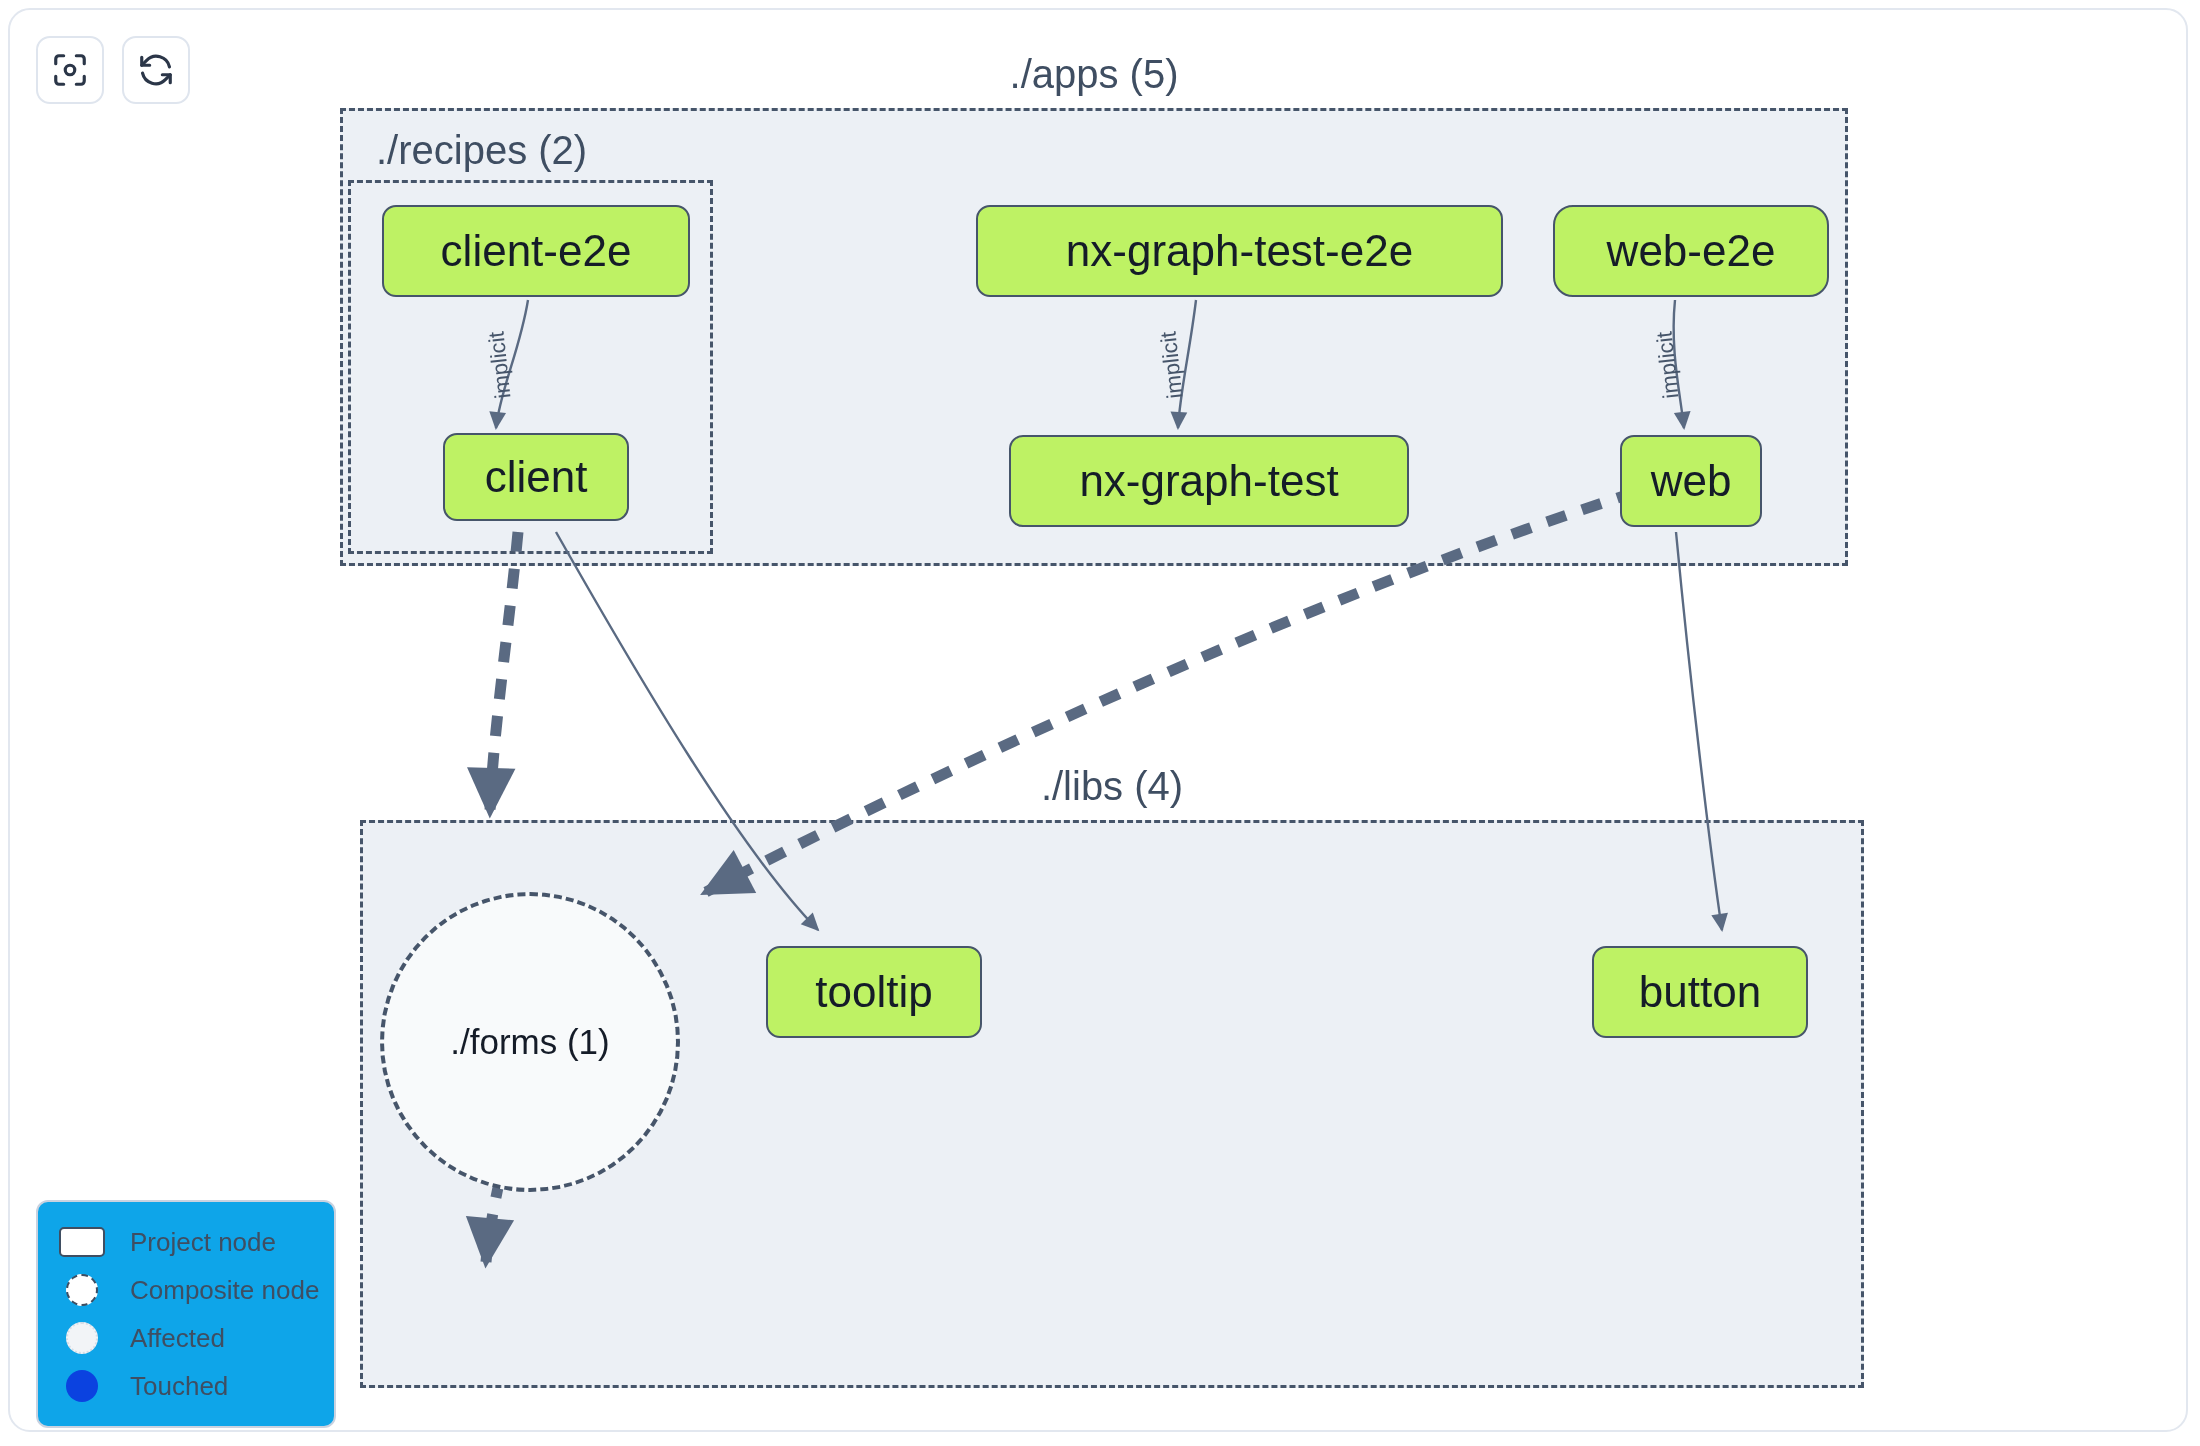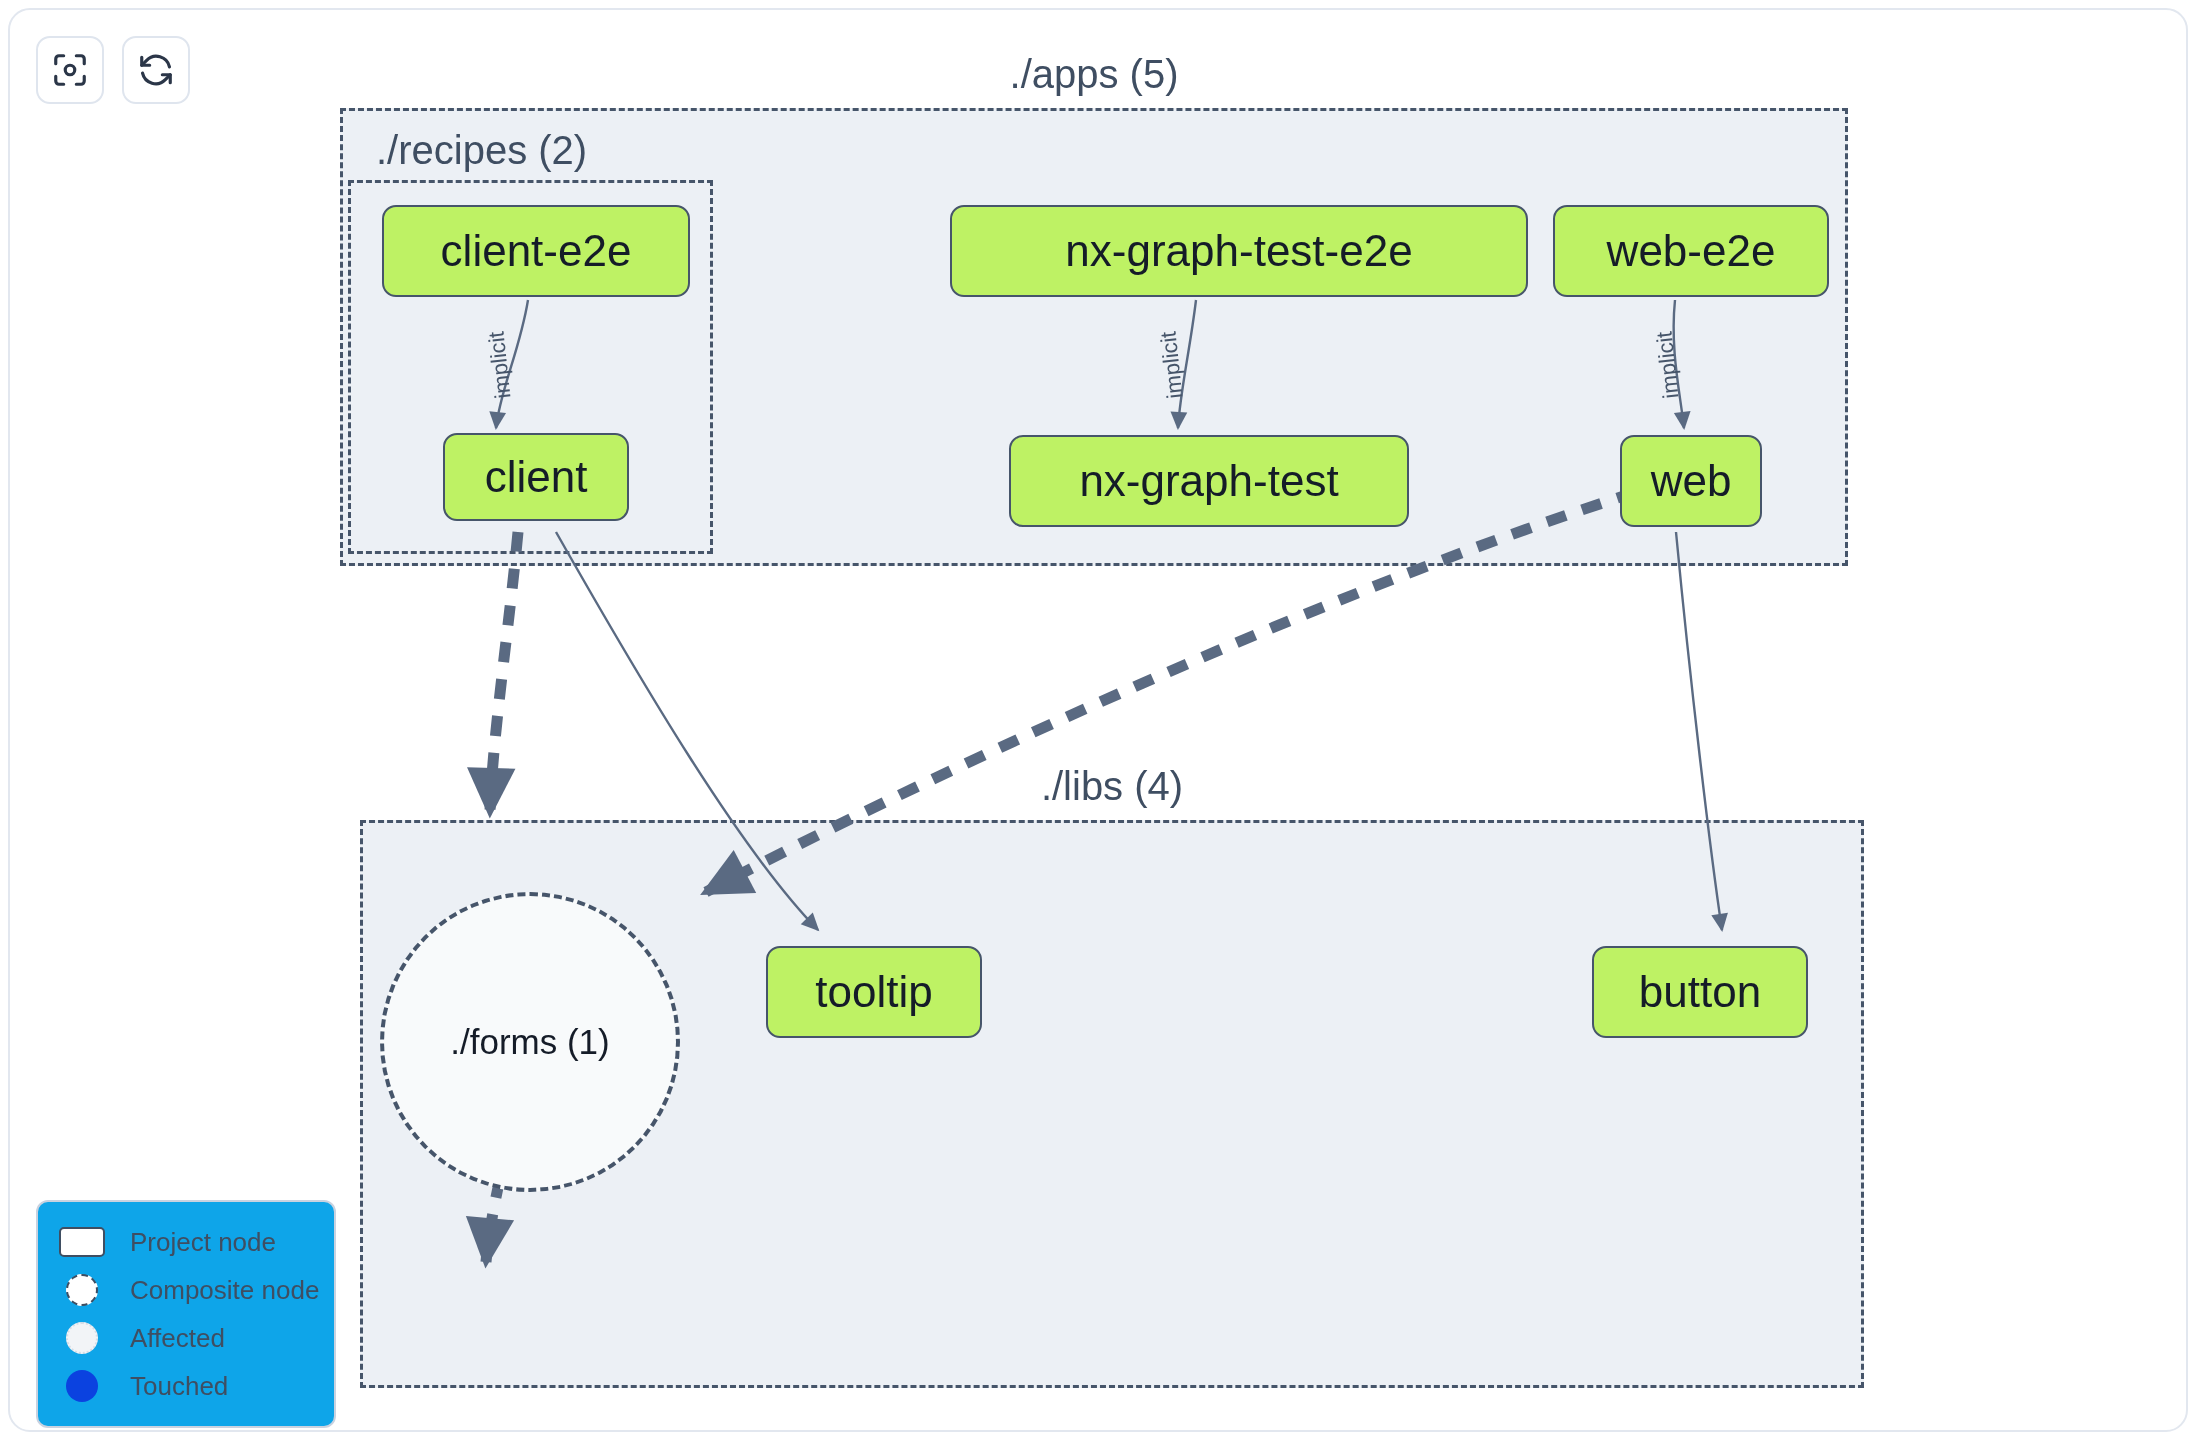--- a/index.html
+++ b/index.html
@@ -240,22 +240,22 @@
       <path d="M1676,532 C1690,680 1710,850 1722,930" fill="none" stroke="#5a6a82" stroke-width="2.4" marker-end="url(#ah-thin)"></path>
 
       <path d="M500,1178 C492,1215 488,1240 486,1262" fill="none" stroke="#5a6a82" stroke-width="11" stroke-dasharray="20,17" stroke-linecap="butt" marker-end="url(#ah-thick)"></path>
     </svg>
 
     <div class="edge-label" id="elbl-0" style="left: 500px; top: 365px; transform: translate(-50%, -50%) rotate(-96deg);">implicit</div>
     <div class="edge-label" id="elbl-1" style="left: 1172px; top: 365px; transform: translate(-50%, -50%) rotate(-96deg);">implicit</div>
     <div class="edge-label" id="elbl-2" style="left: 1668px; top: 365px; transform: translate(-50%, -50%) rotate(-96deg);">implicit</div>
 
     <div class="node" id="node-client-e2e" style="left: 382px; top: 205px; width: 308px; height: 92px;">client-e2e</div>
-    <div class="node" id="node-nx-graph-test-e2e" style="left: 950px; top: 205px; width: 578px; height: 92px;">nx-graph-test-e2e</div>
-    <div class="node" id="node-web-e2e" style="left: 1553px; top: 205px; width: 276px; height: 92px;">web-e2e</div>
+    <div class="node" id="node-nx-graph-test-e2e" style="left: 976px; top: 205px; width: 527px; height: 92px;">nx-graph-test-e2e</div>
+    <div class="node" id="node-web-e2e" style="left: 1553px; top: 205px; width: 276px; height: 92px; border-radius: 20px;">web-e2e</div>
     <div class="node" id="node-client" style="left: 443px; top: 433px; width: 186px; height: 88px;">client</div>
     <div class="node" id="node-nx-graph-test" style="left: 1009px; top: 435px; width: 400px; height: 92px;">nx-graph-test</div>
     <div class="node" id="node-web" style="left: 1620px; top: 435px; width: 142px; height: 92px;">web</div>
     <div class="node composite" id="node-forms" style="left: 380px; top: 892px; width: 300px; height: 300px;">./forms (1)</div>
     <div class="node" id="node-tooltip" style="left: 766px; top: 946px; width: 216px; height: 92px;">tooltip</div>
     <div class="node" id="node-button" style="left: 1592px; top: 946px; width: 216px; height: 92px;">button</div>
   </div>
 
   <div class="legend">
     <div class="legend-row">

